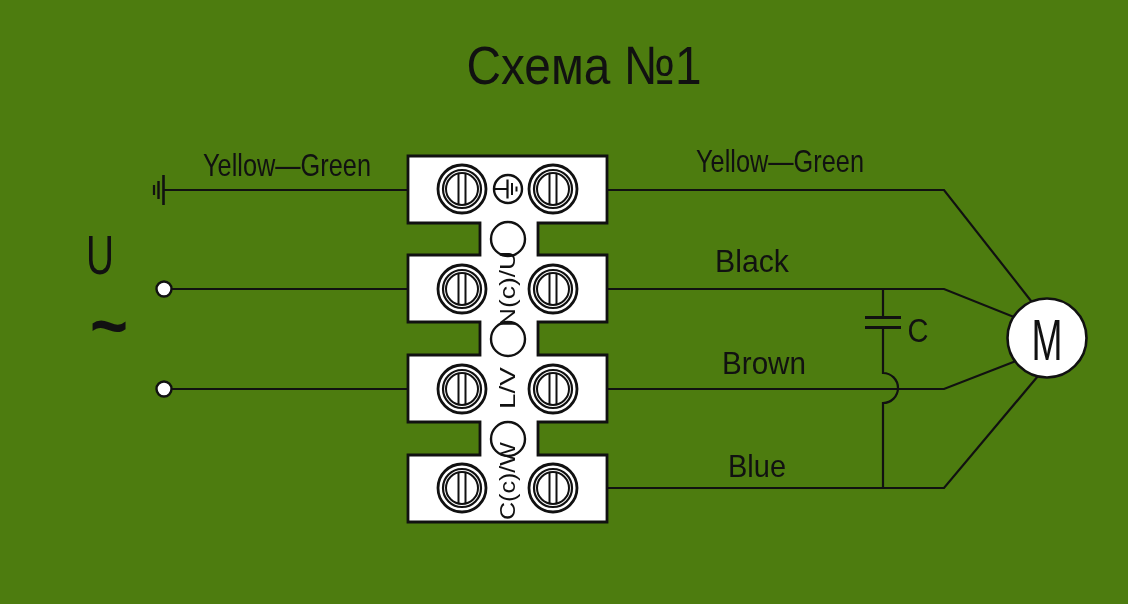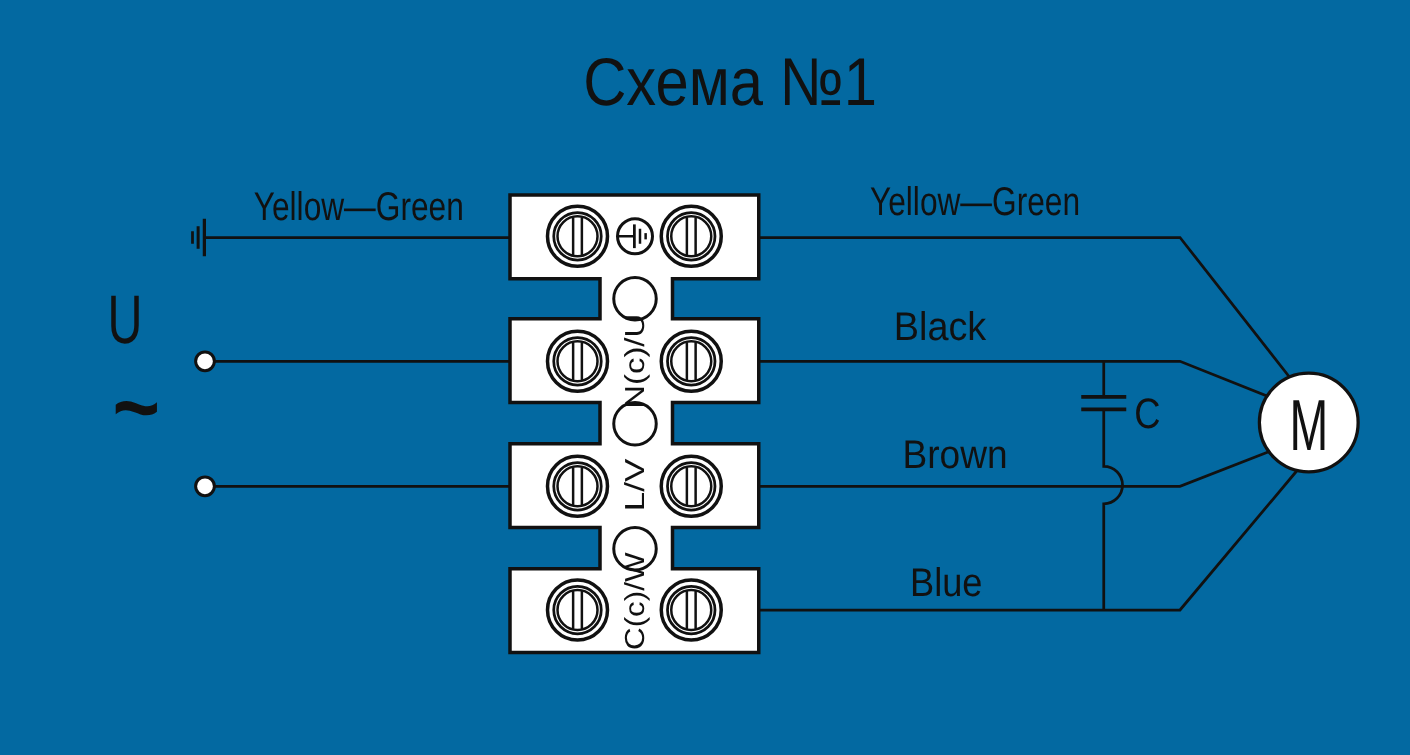--- a/index.html
+++ b/index.html
@@ -4,21 +4,21 @@
 <style>
   html, body {
     margin: 0;
     padding: 0;
     background: #ffffff;
   }
   #stage {
     position: relative;
     width: 1128px;
     height: 604px;
-    background: #0369a1;
+    background: #4d7c0f;
     overflow: hidden;
   }
   svg {
     display: block;
   }
   svg text {
     font-family: "Liberation Sans", "DejaVu Sans", sans-serif;
     fill: #111111;
     stroke: none;
   }

